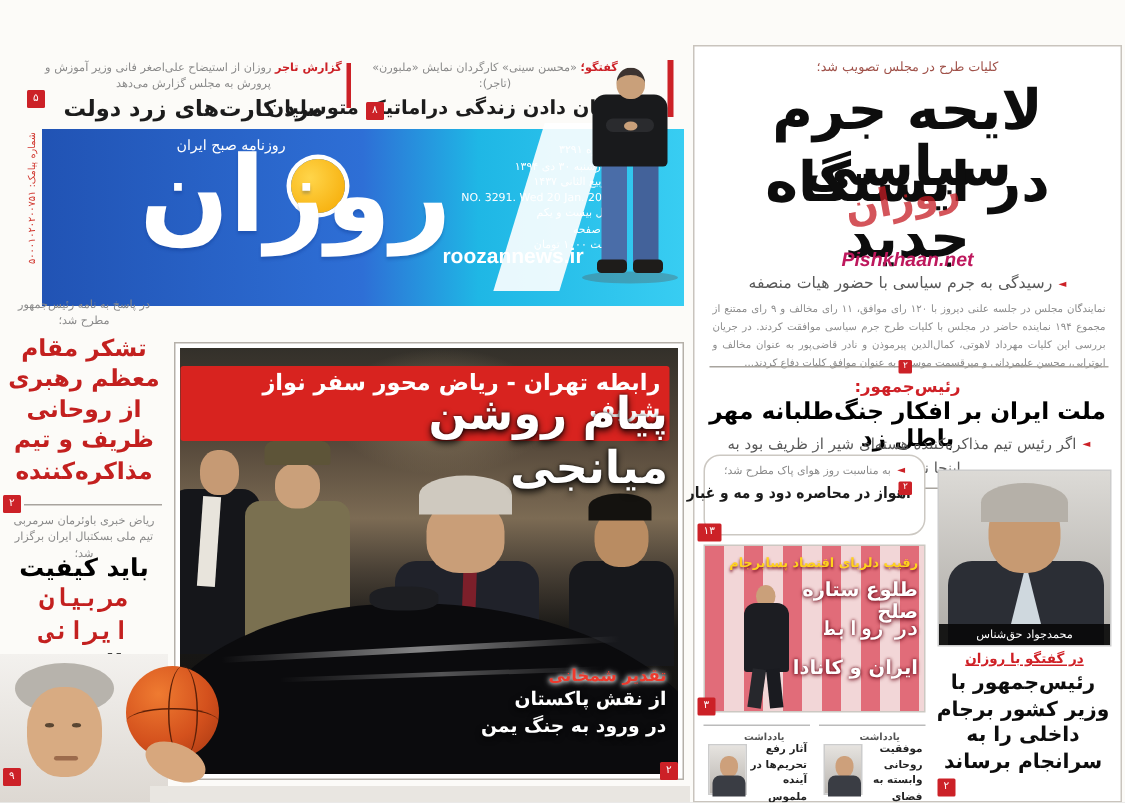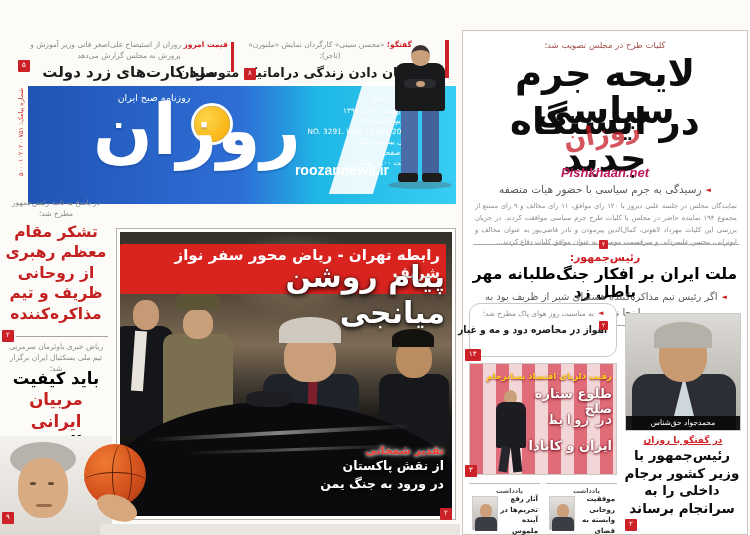--- a/index.html
+++ b/index.html
@@ -45,21 +45,21 @@
   #mman .leg.l{left:21px;} #mman .leg.r{left:42px;background:#43629a;}
   #mman .shoe{position:absolute;top:128px;width:20px;height:9px;border-radius:3px;background:#1e1c1a;}
   #mman .shoe.l{left:18px;} #mman .shoe.r{left:42px;}
   #mman .shadow{position:absolute;left:8px;top:136px;width:64px;height:8px;border-radius:50%;
       background:rgba(90,90,90,.35);}
 
   
   #lc-head1{left:2px;top:222px;width:108px;font-size:15.5px;font-weight:bold;color:#c3201f;
      text-align:center;line-height:1.32;}
   #lc-head2{left:2px;top:368px;width:108px;font-size:16.5px;font-weight:bold;text-align:center;line-height:1.3;}
-  #lc-head2 .red{color:#c3201f;}
+  #lc-head2 .red{color:#c3201f;font-family:Liberation Mono, monospace;}
   #coach{left:0;top:436px;width:112px;height:99px;background:linear-gradient(180deg,#f3f1ee,#ddd8d2);overflow:hidden;}
   #coach .hair{position:absolute;left:10px;top:6px;width:66px;height:34px;border-radius:50%;background:#b7b3ac;}
   #coach .face{position:absolute;left:18px;top:22px;width:50px;height:60px;border-radius:45%;background:#d8ab82;}
   #coach .eye{position:absolute;width:6px;height:3px;border-radius:50%;background:#57releases;}
   #coach .eyeL{left:30px;top:46px;background:#5a4632;} #coach .eyeR{left:48px;top:46px;background:#5a4632;}
   #coach .mouth{position:absolute;left:36px;top:68px;width:16px;height:3px;border-radius:2px;background:#9c6b4c;}
   #ball{left:84px;top:444px;width:62px;height:62px;border-radius:50%;z-index:8;
      background:radial-gradient(circle at 35% 30%,#ef7b31,#d4511d 55%,#a83812 95%);}
   #ball::before{content:'';position:absolute;left:45%;top:0;width:30%;height:100%;
      border-left:1.5px solid #5d2008;border-right:1.5px solid #5d2008;border-radius:50%;}
@@ -160,21 +160,21 @@
      line-height:1.3;color:#0d0d0d;}
 
   #botstrip{left:100px;top:524px;width:360px;height:11px;background:#e9e6e1;}
 </style>
 </head>
 <body>
 
 <div id="page">
 
   <div class="abs" style="left:30px;top:40px;width:198px;">
-    <div class="kicker"><span class="lbl">قیمت امروز</span> <span>روزان از استیضاح علی‌اصغر فانی وزیر آموزش و پرورش به مجلس گزارش می‌دهد</span></div>
+    <div class="kicker"><span class="lbl">گزارش تاجر</span> <span>روزان از استیضاح علی‌اصغر فانی وزیر آموزش و پرورش به مجلس گزارش می‌دهد</span></div>
     <div class="hl" style="font-size:15px;margin-top:1px;">مرد کارت‌های زرد دولت</div>
   </div>
   <div class="pagebox" style="left:18px;top:60px;">۵</div>
 
   <div class="vbar" style="left:231px;top:42px;height:30px;"></div>
 
   <div class="abs" style="left:244px;top:40px;width:172px;">
     <div class="kicker"><span class="lbl">گفتگو؛</span> <span>«محسن سینی» کارگردان نمایش «ملبورن» (تاجر):</span></div>
     <div class="hl" style="font-size:13px;margin-top:3px;white-space:nowrap;">نشان دادن زندگی دراماتیک متوسلیان</div>
   </div>

